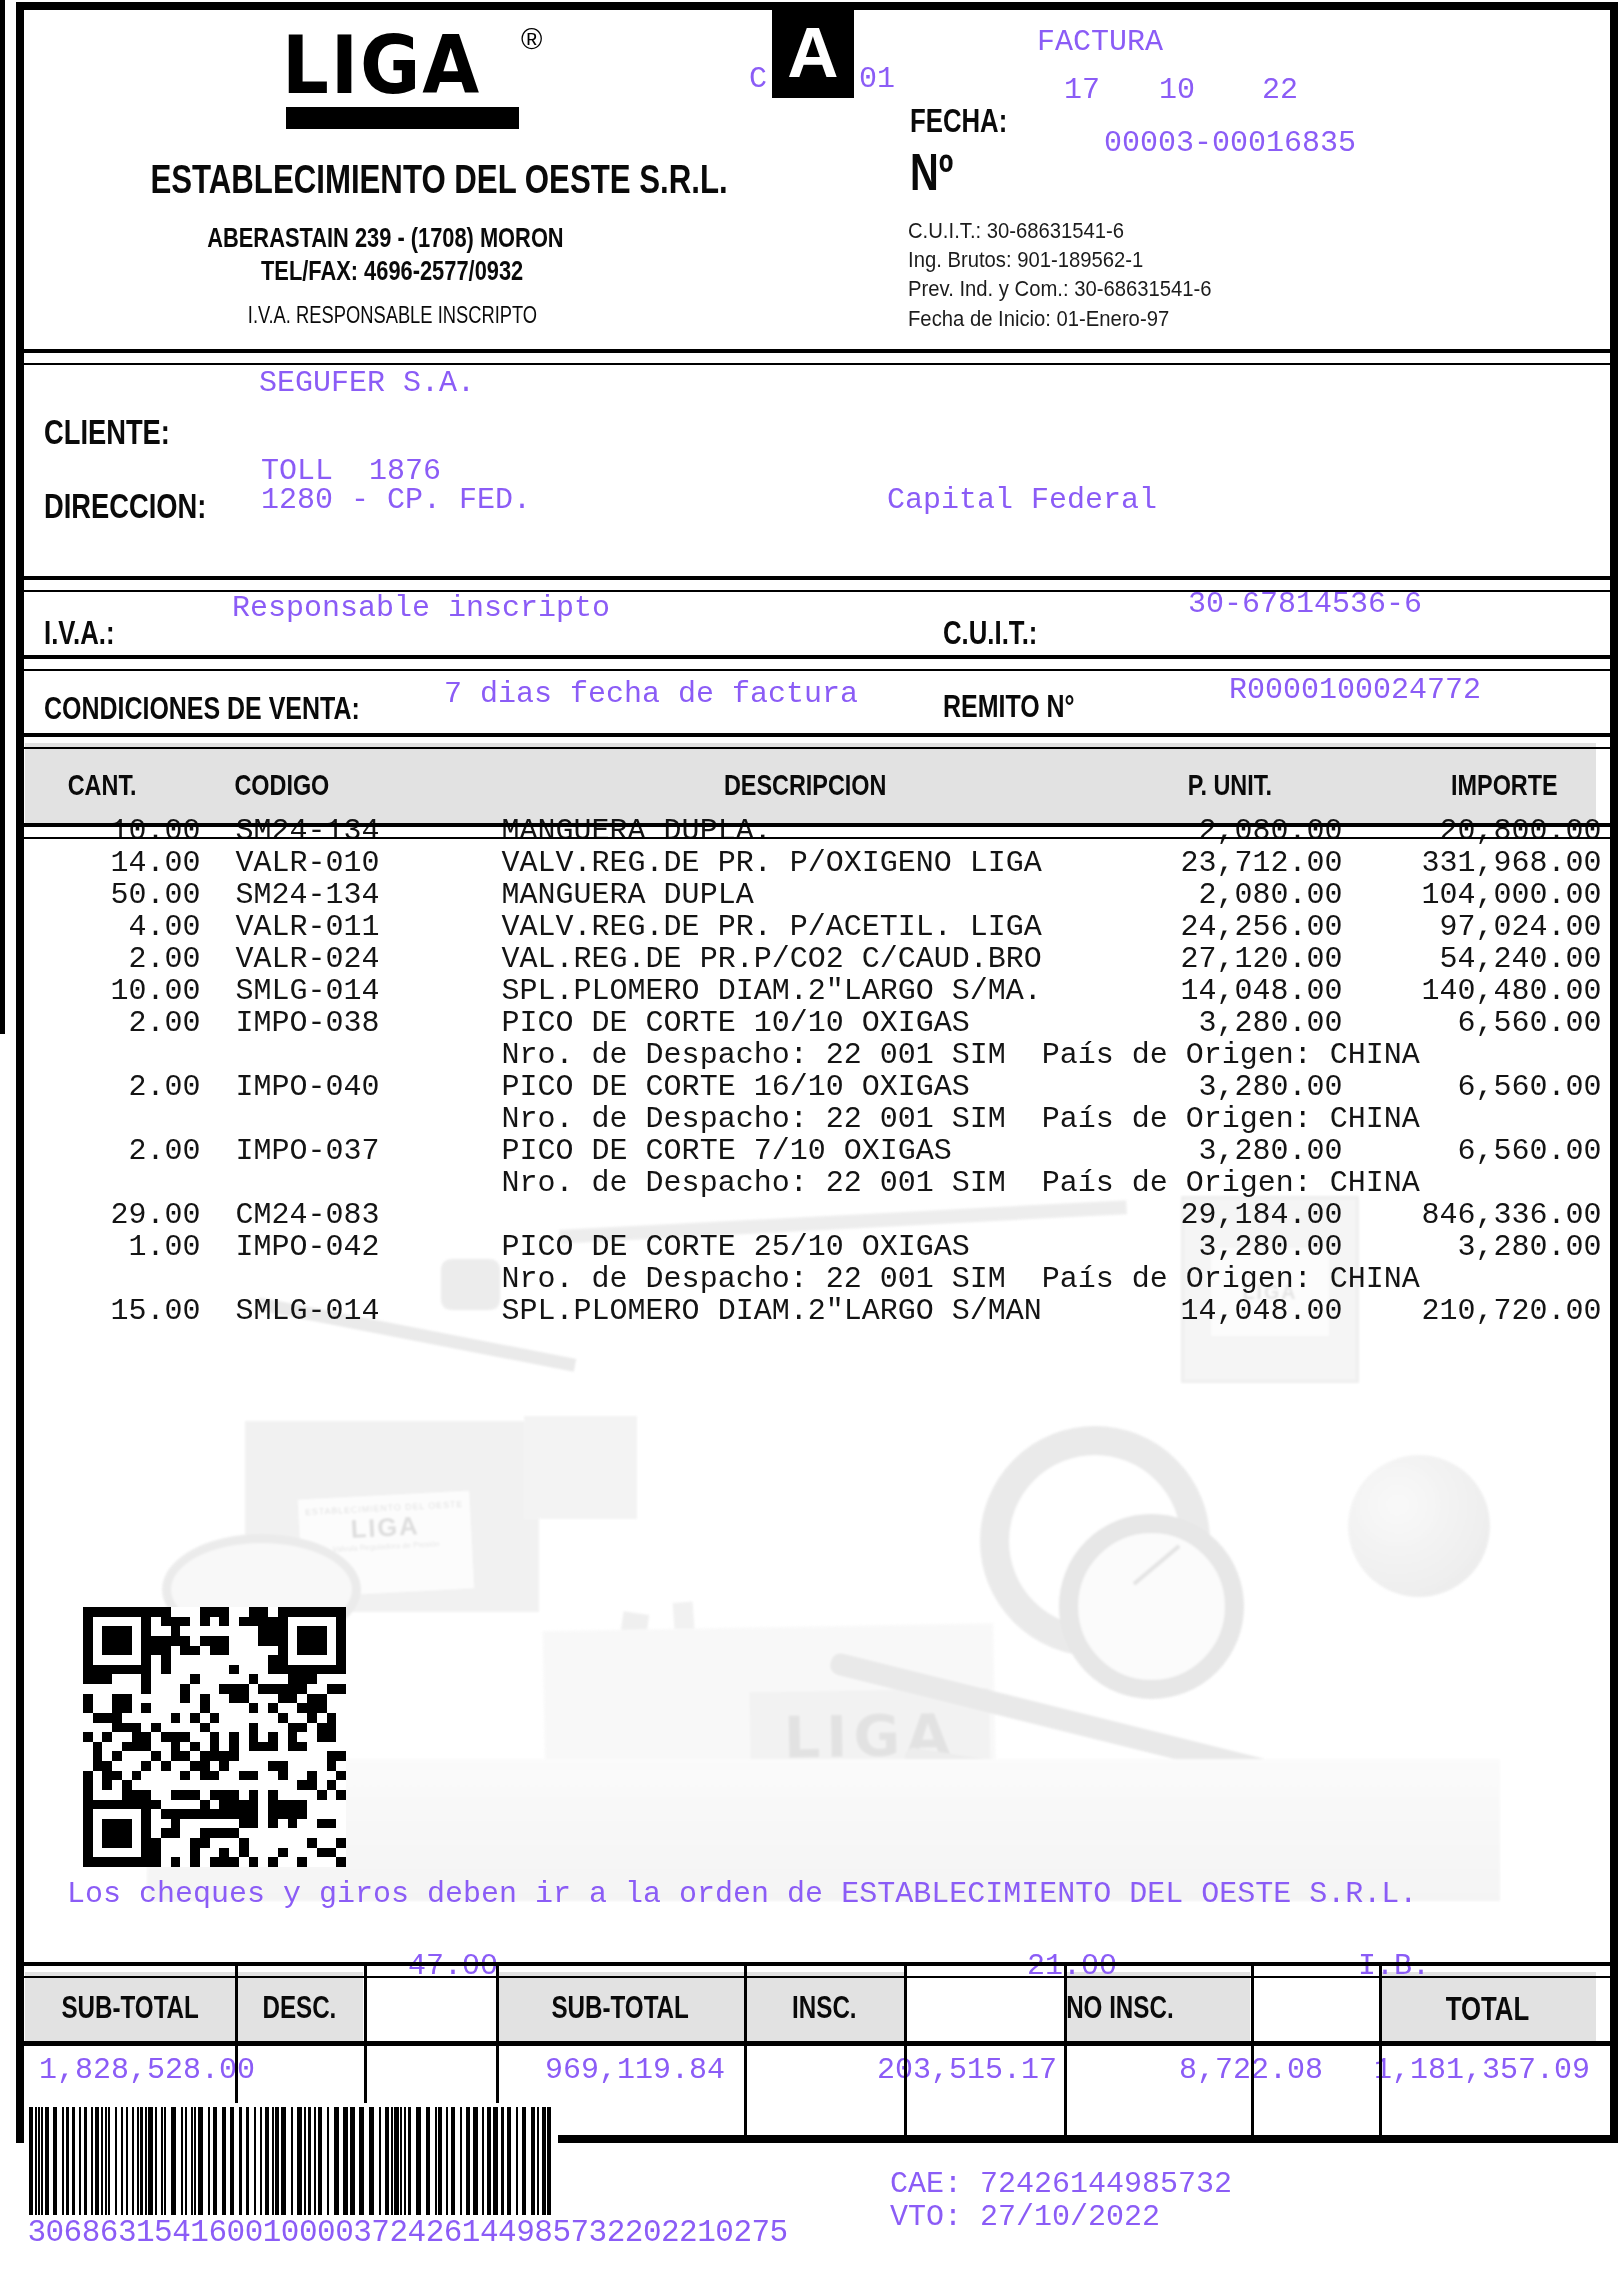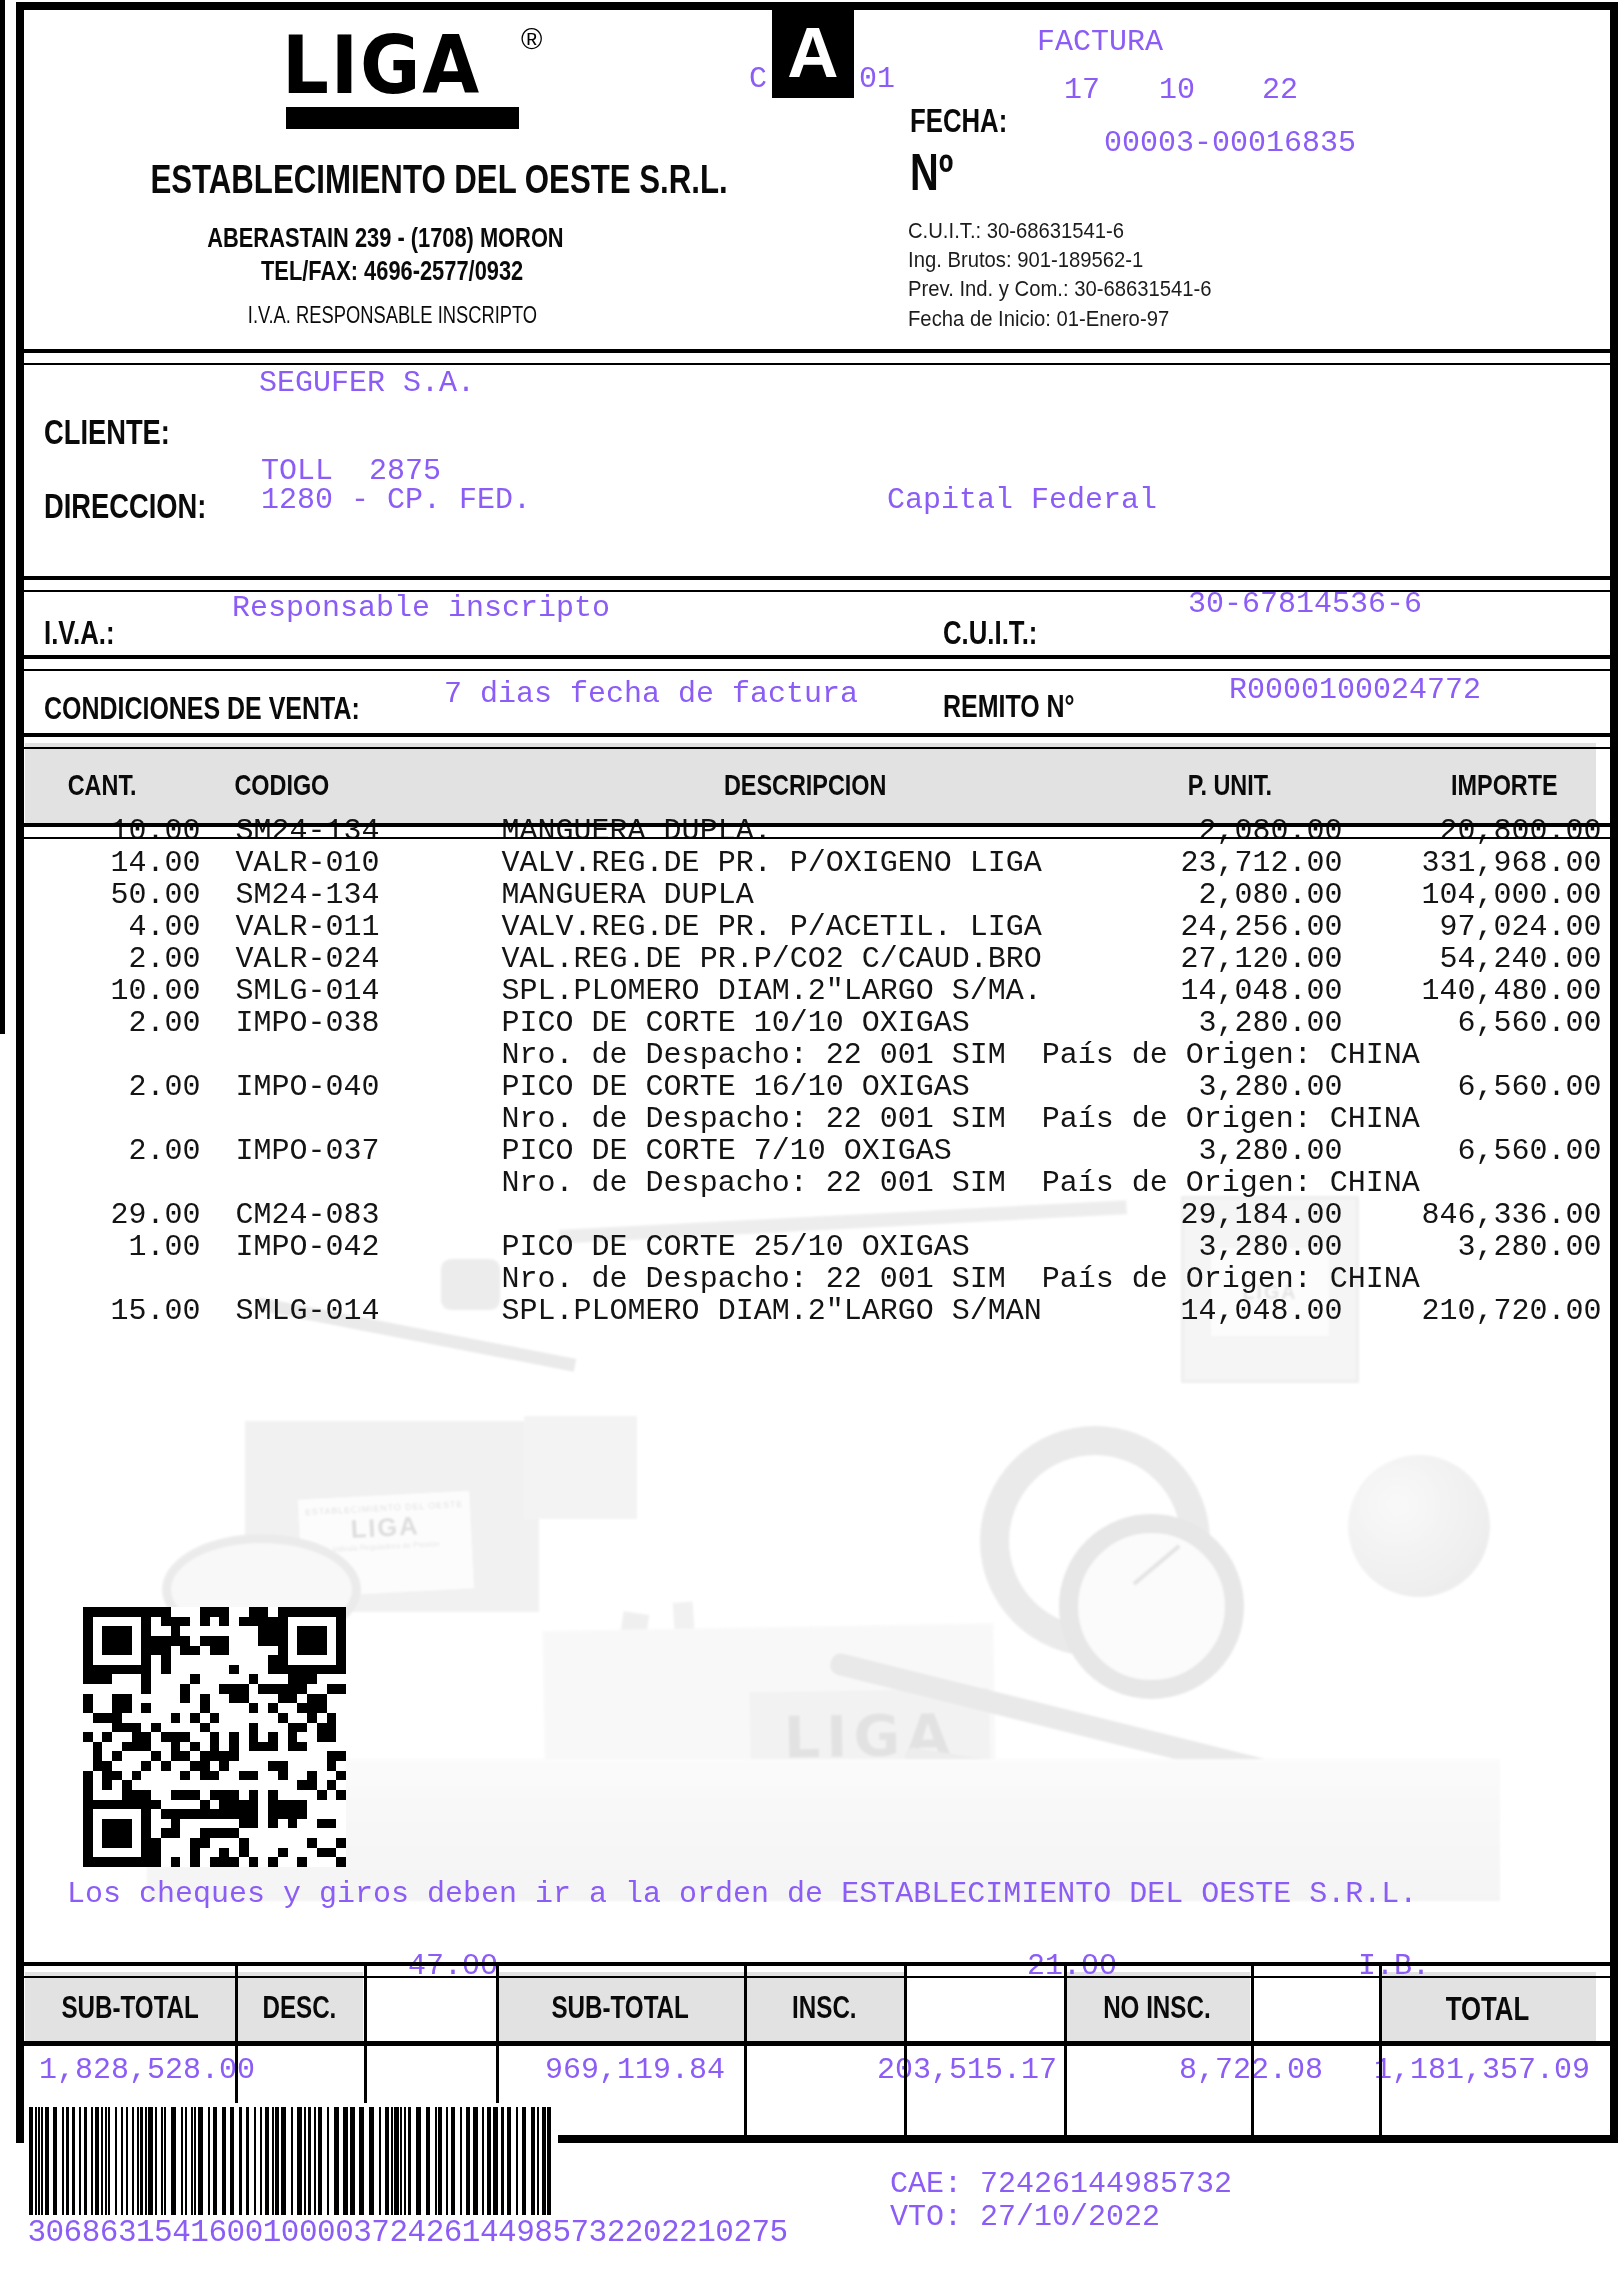--- a/index.html
+++ b/index.html
@@ -119,21 +119,21 @@
   <span class="lbl" style="left:910px;top:143px;font-size:51px;">Nº</span>
 
   <span class="info" style="left:908px;top:216px;">C.U.I.T.: 30-68631541-6</span>
   <span class="info" style="left:908px;top:245px;">Ing. Brutos: 901-189562-1</span>
   <span class="info" style="left:908px;top:274px;">Prev. Ind. y Com.: 30-68631541-6</span>
   <span class="info" style="left:908px;top:304px;">Fecha de Inicio: 01-Enero-97</span>
 
   <div class="rule" style="top:349px;"></div>
   <span class="tw" style="left:259px;top:367px;">SEGUFER S.A.</span>
   <span class="lbl" style="left:44px;top:412px;font-size:35px;">CLIENTE:</span>
-  <span class="tw" style="left:261px;top:455px;">TOLL  2875</span>
+  <span class="tw" style="left:261px;top:455px;">TOLL  1876</span>
   <span class="tw" style="left:261px;top:484px;">1280 - CP. FED.</span>
   <span class="tw" style="left:887px;top:484px;">Capital Federal</span>
   <span class="lbl" style="left:44px;top:486px;font-size:35px;">DIRECCION:</span>
 
   <div class="rule" style="top:576px;"></div>
   <span class="tw" style="left:232px;top:592px;">Responsable inscripto</span>
   <span class="lbl" style="left:44px;top:614px;font-size:33px;">I.V.A.:</span>
   <span class="tw" style="left:1188px;top:588px;">30-67814536-6</span>
   <span class="lbl" style="left:943px;top:614px;font-size:33px;">C.U.I.T.:</span>
 
@@ -1038,21 +1038,21 @@
   </div>
   <div class="cwrap" style="left:235px;top:1990px;width:128px;">
     <span class="cond" style="font-size:31px;">DESC.</span>
   </div>
   <div class="cwrap" style="left:496px;top:1990px;width:248px;">
     <span class="cond" style="font-size:31px;">SUB-TOTAL</span>
   </div>
   <div class="cwrap" style="left:744px;top:1990px;width:160px;">
     <span class="cond" style="font-size:31px;">INSC.</span>
   </div>
-  <div class="cwrap" style="left:1064px;top:1990px;width:186px;">
+  <div class="cwrap" style="left:1027px;top:1990px;width:186px;">
     <span class="cond" style="font-size:31px;">NO INSC.</span>
   </div>
   <div class="cwrap" style="left:1379px;top:1990px;width:217px;">
     <span class="cond" style="font-size:33px;">TOTAL</span>
   </div>
 
   <span class="tw" style="left:39px;top:2054px;">1,828,528.00</span>
   <span class="tw" style="left:490px;top:2054px;width:235px;text-align:right;">969,119.84</span>
   <span class="tw" style="left:814px;top:2054px;width:243px;text-align:right;">203,515.17</span>
   <span class="tw" style="left:1080px;top:2054px;width:243px;text-align:right;">8,722.08</span>

